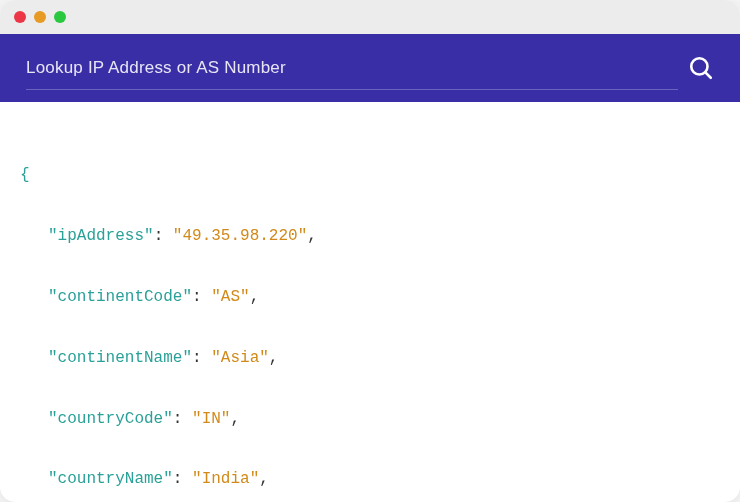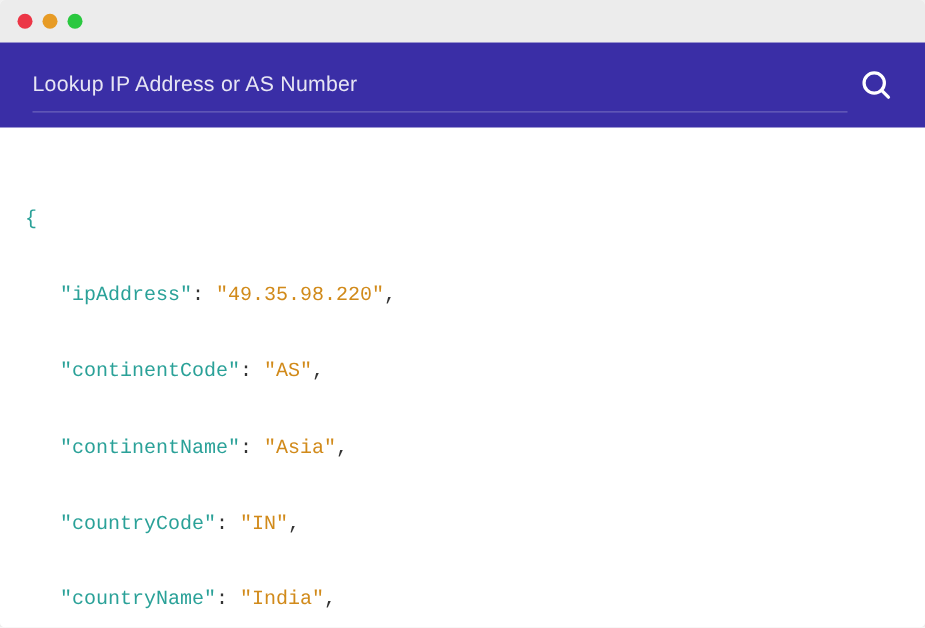--- a/index.html
+++ b/index.html
@@ -7,21 +7,21 @@
       font-family: -apple-system, BlinkMacSystemFont, "Segoe UI", Roboto, sans-serif;
       background: #f5f5f5;
       display: flex;
       align-items: flex-start;
       justify-content: center;
     }
     .window {
       width: 740px;
       height: 502px;
       background: #fff;
-      border-radius: 4px;
+      border-radius: 15px;
       overflow: hidden;
       box-shadow: 0 2px 12px rgba(0,0,0,0.08);
       display: flex;
       flex-direction: column;
     }
     .titlebar {
       height: 34px;
       background: #ececec;
       display: flex;
       align-items: center;

